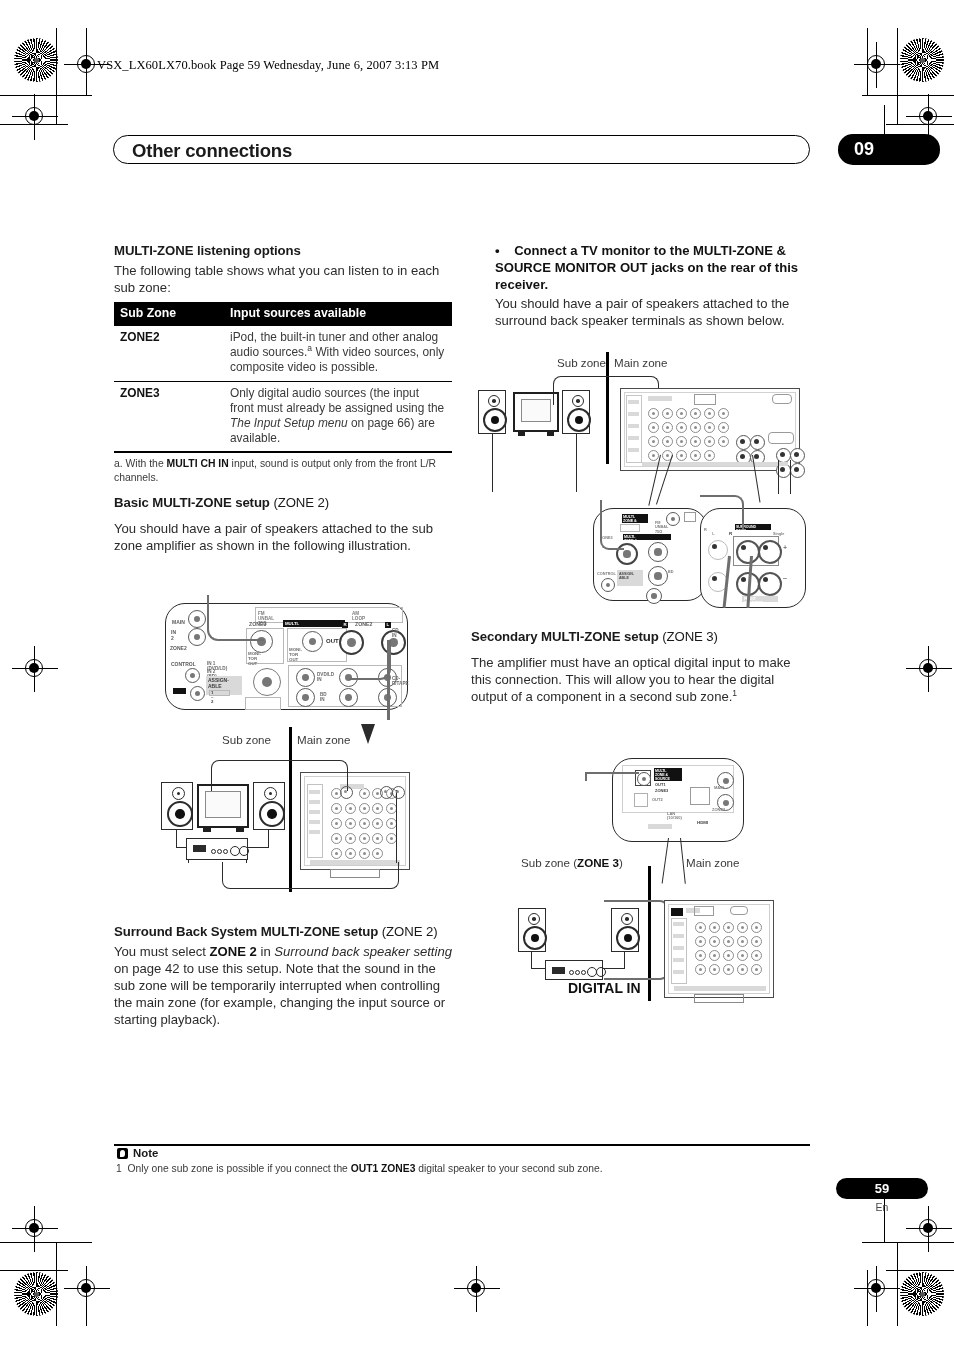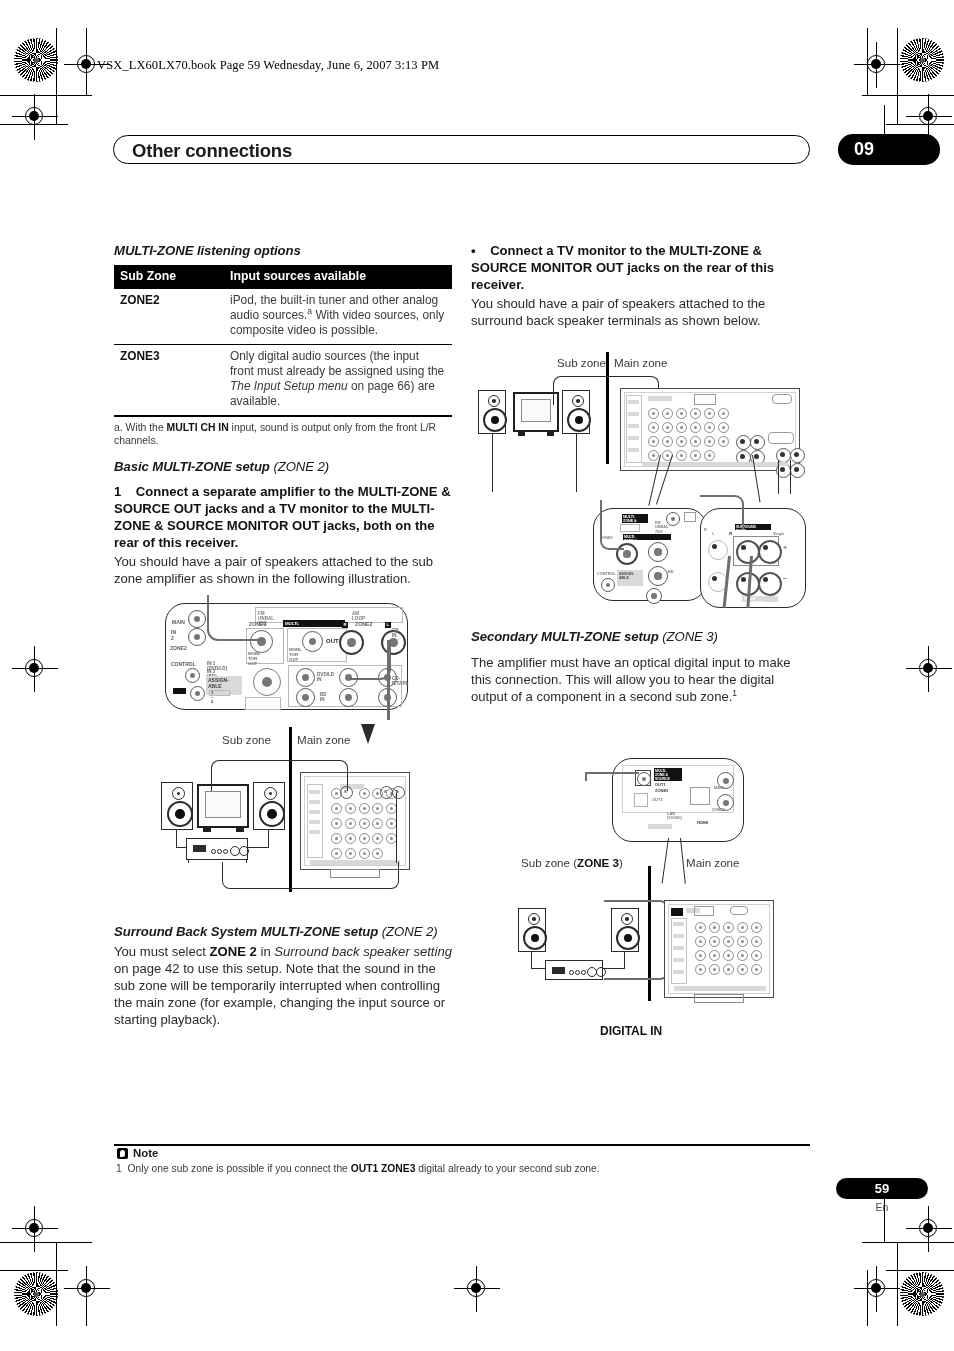--- a/index.html
+++ b/index.html
@@ -28,23 +28,23 @@
      border:1.6px solid #000;border-radius:15px;box-sizing:border-box;}
   .titlebar span{position:absolute;left:18px;top:4px;font-size:18.5px;font-weight:bold;
      letter-spacing:-.2px;}
   .chapnum{position:absolute;left:838px;top:134px;width:102px;height:31px;background:#000;
      border-radius:15px;}
   .chapnum span{position:absolute;left:16px;top:5px;color:#fff;font-size:18px;font-weight:bold;}
 
   
   .col{position:absolute;width:338px;}
   .colL{left:114px;top:243px;}
-  .colR{left:471px;top:243px;}
-
-  h3.sec{font-size:13.2px;font-weight:bold;margin:0 0 3px 0;line-height:1.28;letter-spacing:-.1px;font-style:italic;}
+  .colR{left:495px;top:243px;}
+
+  h3.sec{font-size:13.2px;font-weight:bold;margin:0 0 3px 0;line-height:1.28;letter-spacing:-.1px;}
   p.body{font-size:13.1px;margin:0 0 2px 0;line-height:1.295;color:#2b2b2b;}
   p.body.bold{font-weight:bold;color:#111;}
   .gap{height:11px;}
   .gapS{height:6px;}
   b{font-weight:bold;color:#111;}
   i{}
   sup{font-size:8.5px;vertical-align:super;line-height:0;}
 
   
   table.zt{border-collapse:collapse;width:338px;margin:5px 0 0 0;}
@@ -221,20 +221,21 @@
 <div class="titlebar">
   <span>Other connections</span>
 </div>
 <div class="chapnum">
   <span>09</span>
 </div>
 
 <div class="col colL">
 
   <h3 class="sec">MULTI-ZONE listening options</h3>
+  <p class="body">The following table shows what you can listen to in each sub zone:</p>
 
   <table class="zt">
     <thead>
       <tr>
         <th class="c1">Sub Zone</th>
         <th>Input sources available</th>
       </tr>
     </thead>
     <tbody>
       <tr>
@@ -249,21 +250,20 @@
   </table>
 
   <p class="tfoot"><span>a. With the </span><b>MULTI CH IN</b><span> input, sound is output only from the front L/R channels.</span></p>
 
   <div class="gap"></div>
 
   <h3 class="sec"><span>Basic MULTI-ZONE setup </span><span style="font-weight:normal">(ZONE 2)</span></h3>
 
   <div class="gapS"></div>
 
-  <p class="body bold"><span>1</span>&nbsp;&nbsp;&nbsp;&nbsp;<span>Connect a separate amplifier to the MULTI-ZONE &amp; SOURCE OUT jacks and a TV monitor to the MULTI-ZONE &amp; SOURCE MONITOR OUT jacks, both on the rear of this receiver.</span></p>
   <p class="body">You should have a pair of speakers attached to the sub zone amplifier as shown in the following illustration.</p>
 </div>
 
 <div class="fig">
 
   <div class="bubble" style="left:165px;top:603px;width:243px;height:107px;"></div>
 
   <div class="gbox" style="left:255px;top:607px;width:148px;height:16px;"></div>
   <div class="glbl" style="left:258px;top:611px;">FM UNBAL 75Ω</div>
   <div class="glbl" style="left:352px;top:611px;">AM LOOP</div>
@@ -578,21 +578,21 @@
     <div class="wf" style="left:4px;top:17px;width:20px;height:20px;"></div>
   </div>
   <div class="amp" style="left:545px;top:960px;width:58px;height:20px;">
     <div class="win"></div>
     <div class="dot" style="left:23px;top:9px;"></div>
     <div class="dot" style="left:29px;top:9px;"></div>
     <div class="dot" style="left:35px;top:9px;"></div>
     <div class="knb" style="left:41px;top:6px;width:8px;height:8px;"></div>
     <div class="knb" style="left:50px;top:6px;width:8px;height:8px;"></div>
   </div>
-  <div class="figlbl b" style="left:600px;top:980px;font-size:12px;margin-top:44px;">DIGITAL IN</div>
+  <div class="figlbl b" style="left:568px;top:980px;font-size:14px;">DIGITAL IN</div>
   <div class="wireT" style="left:531px;top:952px;width:1.3px;height:17px;"></div>
   <div class="wireT" style="left:531px;top:968px;width:15px;height:1.3px;"></div>
   <div class="wireT" style="left:624px;top:952px;width:1.3px;height:17px;"></div>
   <div class="wireT" style="left:603px;top:968px;width:22px;height:1.3px;"></div>
 
   <div class="thick" style="left:604px;top:900px;width:62px;height:76px;border-left:none;border-top-right-radius:8px;border-bottom-right-radius:8px;"></div>
 
   <div class="rcv" style="left:664px;top:900px;width:110px;height:98px;"></div>
   <div class="gbox" style="left:668px;top:904px;width:102px;height:90px;border-color:#cfcfcf;"></div>
   <div class="kblk" style="left:671px;top:908px;width:12px;height:8px;"></div>
@@ -625,18 +625,18 @@
   <div class="rj" style="left:723px;top:964px;"></div>
   <div class="rj" style="left:737px;top:964px;"></div>
   <div class="rj" style="left:751px;top:964px;"></div>
   <div class="gfill" style="left:674px;top:986px;width:92px;height:5px;"></div>
   <div class="gbox" style="left:694px;top:994px;width:50px;height:9px;border-color:#8a8a8a;"></div>
 </div>
 
 <div class="noterule"></div>
 <div class="noteicon"></div>
 <div class="notettl">Note</div>
-<div class="notetxt"><span>1</span>&nbsp;&nbsp;<span>Only one sub zone is possible if you connect the </span><b>OUT1 ZONE3</b><span> digital already to your second sub zone.</span></div>
+<div class="notetxt"><span>1</span>&nbsp;&nbsp;<span>Only one sub zone is possible if you connect the </span><b>OUT1 ZONE3</b><span> digital speaker to your second sub zone.</span></div>
 
 <div class="pgbadge">
   <span>59</span>
 </div>
 <div class="pglang">En</div>
 
 </body></html>

